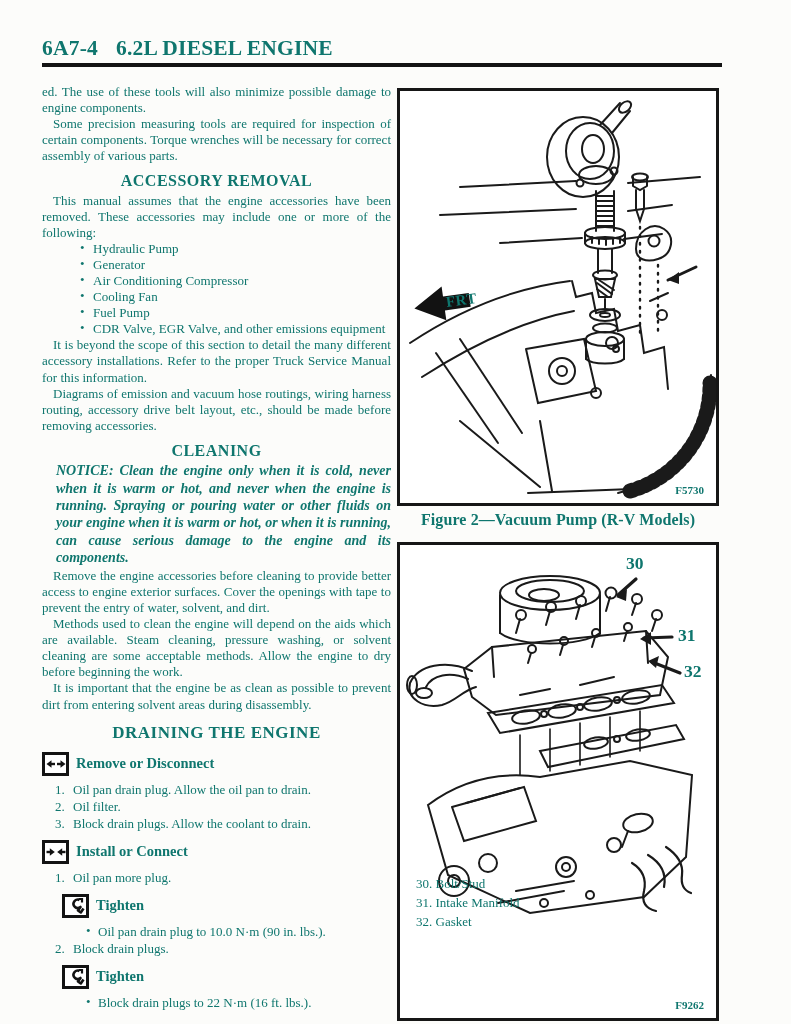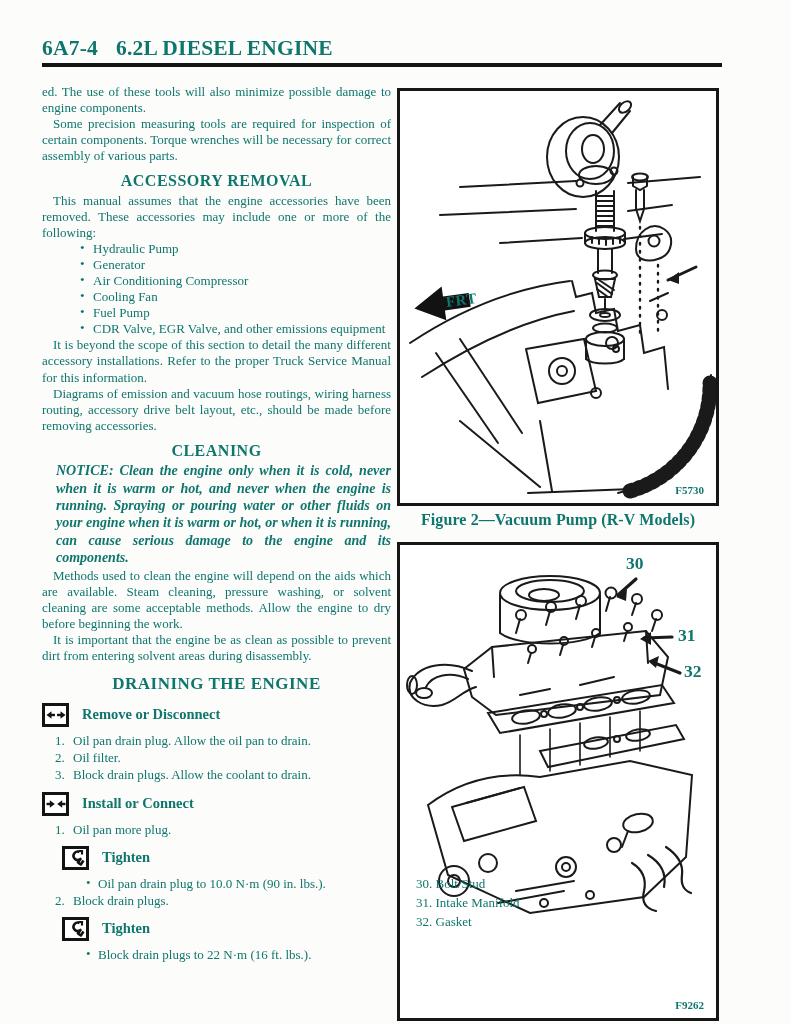--- a/index.html
+++ b/index.html
@@ -20,21 +20,21 @@
   .para { margin:0; }
   .ind { text-indent:11px; }
   .sec-head { font-weight:bold; text-align:center; font-size:16px;
     letter-spacing:.5px; margin:7px 0 2px; text-indent:0; }
   .sec-head.big { font-size:17px; margin:10px 0 5px; }
   ul.acc { list-style:none; margin:0 0 0 38px; text-align:left; }
   ul.acc li { padding-left:13px; position:relative; }
   ul.acc li::before { content:"•"; position:absolute; left:0; top:-1px; }
   .notice { font-weight:bold; font-style:italic; margin:2px 0 2px 14px; font-size:14px; }
   
-  .icon-row { display:flex; align-items:center; gap:13px; margin:8px 0 6px; }
+  .icon-row { display:flex; align-items:center; gap:7px; margin:8px 0 6px; }
   .icon-row.indent { margin-left:20px; }
   .icon-box { width:27px; height:24px; border:3px solid #131313; background:#fff;
     display:flex; align-items:center; justify-content:center; flex:none; }
   .icon-label { font-weight:bold; font-size:14.5px; }
   .step { display:flex; margin:0 0 1px 13px; text-align:left; }
   .step .num { width:18px; flex:none; }
   .step .txt { flex:1; }
   .sub-bullet { margin:1px 0 1px 44px; text-align:left; position:relative; padding-left:12px; }
   .sub-bullet::before { content:"•"; position:absolute; left:0; top:-1px; }
   
@@ -78,20 +78,21 @@
       <li>Air Conditioning Compressor</li>
       <li>Cooling Fan</li>
       <li>Fuel Pump</li>
       <li>CDR Valve, EGR Valve, and other emissions equipment</li>
     </ul>
     <p class="para ind">It is beyond the scope of this section to detail the many different accessory installations. Refer to the proper Truck Service Manual for this information.</p>
     <p class="para ind">Diagrams of emission and vacuum hose routings, wiring harness routing, accessory drive belt layout, etc., should be made before removing accessories.</p>
 
     <h2 class="sec-head">CLEANING</h2>
     <p class="notice">NOTICE: Clean the engine only when it is cold, never when it is warm or hot, and never when the engine is running. Spraying or pouring water or other fluids on your engine when it is warm or hot, or when it is running, can cause serious damage to the engine and its components.</p>
+    <p class="para ind">Remove the engine accessories before cleaning to provide better access to engine exterior surfaces. Cover the openings with tape to prevent the entry of water, solvent, and dirt.</p>
     <p class="para ind">Methods used to clean the engine will depend on the aids which are available. Steam cleaning, pressure washing, or solvent cleaning are some acceptable methods. Allow the engine to dry before beginning the work.</p>
     <p class="para ind">It is important that the engine be as clean as possible to prevent dirt from entering solvent areas during disassembly.</p>
 
     <h2 class="sec-head big">DRAINING THE ENGINE</h2>
 
     <div class="icon-row">
       <span class="icon-box">
         <svg width="20" height="14" viewBox="0 0 20 14">
           <line x1="9" y1="7" x2="4.5" y2="7" stroke="#131313" stroke-width="2.4"></line>
           <polygon points="5.5,3.2 0.5,7 5.5,10.8" fill="#131313"></polygon>

